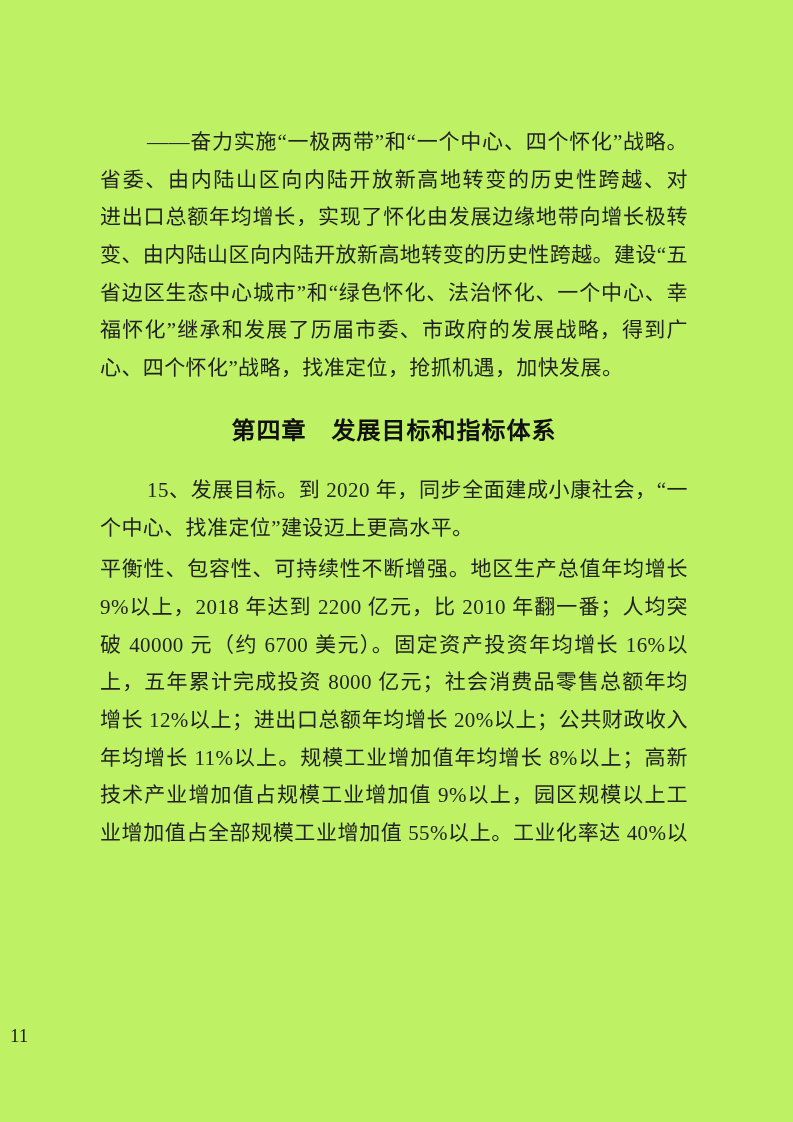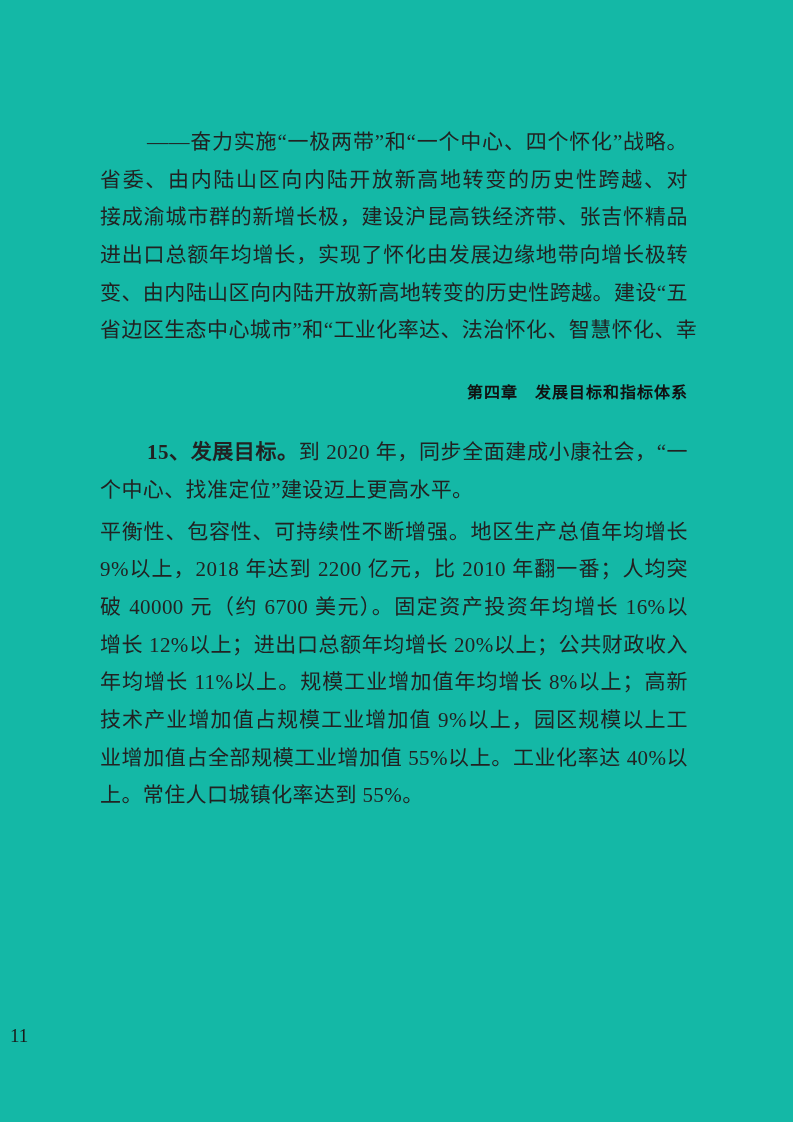--- a/index.html
+++ b/index.html
@@ -1,20 +1,20 @@
 <!DOCTYPE html>
 <html lang="zh-CN"><head>
 <meta charset="utf-8">
 <style>
   html, body { margin: 0; padding: 0; background: #ffffff; }
   .page {
     position: relative;
     width: 793px;
     height: 1122px;
-    background: #14b8a6;
+    background: #bef264;
     font-family: "Liberation Serif", "DejaVu Serif", serif;
     color: #222222;
     overflow: hidden;
   }
   .content {
     position: absolute;
     left: 100px;
     top: 124px;
     width: 588px;
   }
@@ -23,27 +23,27 @@
     line-height: 37.7px;
     height: 37.7px;
     text-align: justify;
     letter-spacing: 0.4px;
     white-space: nowrap;
   }
   
   .j { text-align-last: justify; }
   
   .ind { text-indent: 47px; }
-  .b { font-weight: bold; }
+  .b { font-weight: normal; }
   .heading {
     font-family: "Liberation Sans", "DejaVu Sans", sans-serif;
     font-weight: bold;
-    font-size: 16px;
+    font-size: 24px;
     line-height: 38px;
-    text-align: right;
+    text-align: center;
     letter-spacing: 1px;
     color: #111111;
     margin: 24px 0 22px 0;
   }
   .p3 { margin-top: 4px; }
   .page-number {
     position: absolute;
     top: 1024px;
     left: 10px;
     width: 100%;
@@ -55,42 +55,43 @@
 </style>
 </head>
 <body>
 
 <div class="page">
   <div class="content">
 
     <div class="para">
       <div class="line j ind">——奋力实施“一极两带”和“一个中心、四个怀化”战略。</div>
       <div class="line j">省委、由内陆山区向内陆开放新高地转变的历史性跨越、对</div>
-      <div class="line j">接成渝城市群的新增长极，建设沪昆高铁经济带、张吉怀精品</div>
       <div class="line j">进出口总额年均增长，实现了怀化由发展边缘地带向增长极转</div>
       <div class="line j">变、由内陆山区向内陆开放新高地转变的历史性跨越。建设“五</div>
-      <div class="line j">省边区生态中心城市”和“工业化率达、法治怀化、智慧怀化、幸</div>
+      <div class="line j">省边区生态中心城市”和“绿色怀化、法治怀化、一个中心、幸</div>
+      <div class="line j">福怀化”继承和发展了历届市委、市政府的发展战略，得到广</div>
+      <div class="line">心、四个怀化”战略，找准定位，抢抓机遇，加快发展。</div>
     </div>
 
     <h2 class="heading">第四章　发展目标和指标体系</h2>
 
     <div class="para">
       <div class="line j ind">
         <span class="b">15、发展目标。</span><span>到 2020 年，同步全面建成小康社会，“一</span>
       </div>
       <div class="line">个中心、找准定位”建设迈上更高水平。</div>
     </div>
 
     <div class="para p3">
       <div class="line j">平衡性、包容性、可持续性不断增强。地区生产总值年均增长</div>
       <div class="line j">9%以上，2018 年达到 2200 亿元，比 2010 年翻一番；人均突</div>
       <div class="line j">破 40000 元（约 6700 美元）。固定资产投资年均增长 16%以</div>
+      <div class="line j">上，五年累计完成投资 8000 亿元；社会消费品零售总额年均</div>
       <div class="line j">增长 12%以上；进出口总额年均增长 20%以上；公共财政收入</div>
       <div class="line j">年均增长 11%以上。规模工业增加值年均增长 8%以上；高新</div>
       <div class="line j">技术产业增加值占规模工业增加值 9%以上，园区规模以上工</div>
       <div class="line j">业增加值占全部规模工业增加值 55%以上。工业化率达 40%以</div>
-      <div class="line">上。常住人口城镇化率达到 55%。</div>
     </div>
 
   </div>
 
   <div class="page-number">11</div>
 </div>
 
 </body></html>

